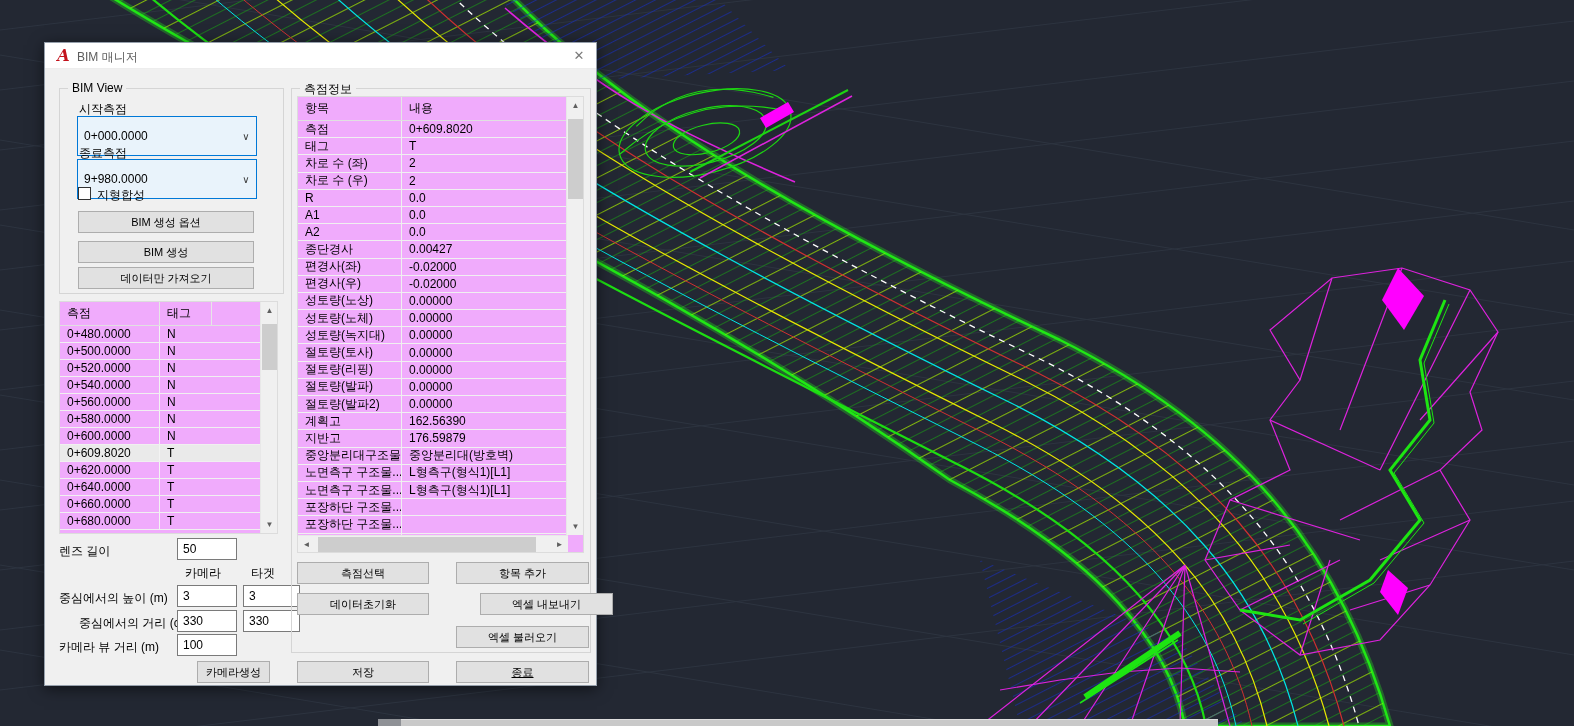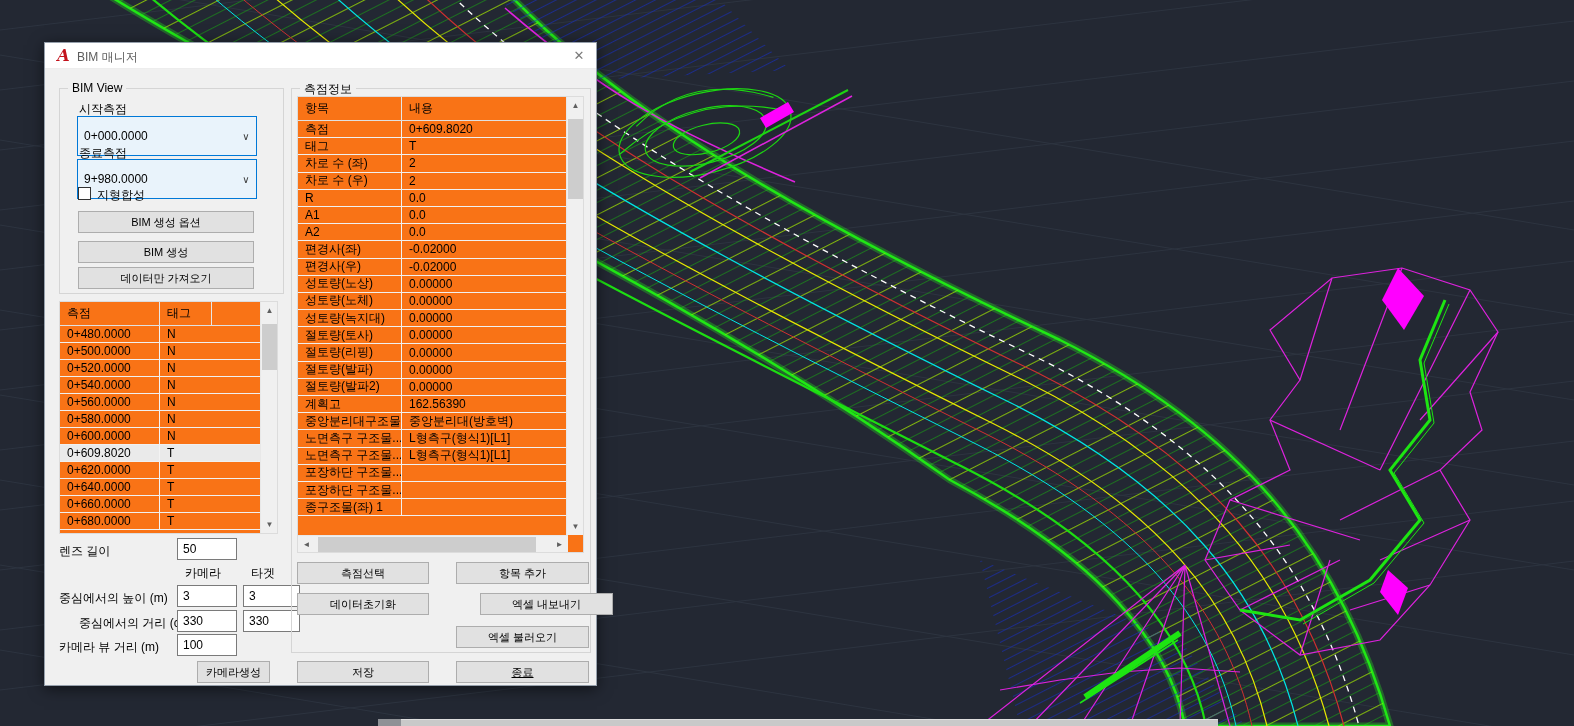--- a/index.html
+++ b/index.html
@@ -32,21 +32,21 @@
 
   .btn { position:absolute; background:#e1e1e1; border:1px solid #adadad; display:flex;
          align-items:center; justify-content:center; cursor:pointer; font-size:11px; }
 
   .chk { position:absolute; width:13px; height:13px; background:#fff; border:1px solid #333; }
 
   .field { position:absolute; height:22px; background:#fff; border:1px solid #7a7a7a;
            font-size:12px; padding-left:5px; font-family:"Liberation Sans","DejaVu Sans",sans-serif; }
 
   
-  .tbl { position:absolute; background:#f97316; border:1px solid #dcdcdc; overflow:hidden; }
+  .tbl { position:absolute; background:#f0abfc; border:1px solid #dcdcdc; overflow:hidden; }
   .thead { display:flex; height:24px; align-items:center; border-bottom:1px solid #e0e0e0; }
   .thcell { padding-left:7px; border-right:1px solid #e6e6e6; height:100%; display:flex; align-items:center; }
   .tbody { position:relative; overflow:hidden; }
   .trow { display:flex; align-items:center; border-bottom:1px solid #f0f0f0; }
   .trow.selected { background:#eaeaea; }
   .tcell { padding-left:7px; overflow:hidden; white-space:nowrap; height:100%; display:flex; align-items:center; }
 
   .station-tbl .thcell:nth-child(1), .station-tbl .tcell:nth-child(1) { width:100px; }
   .station-tbl .thcell:nth-child(2), .station-tbl .tcell:nth-child(2) { width:52px; }
   .station-tbl .trow { height:17px; }
@@ -287,20 +287,24 @@
         </div>
         <div class="trow">
           <div class="tcell">A1</div>
           <div class="tcell">0.0</div>
         </div>
         <div class="trow">
           <div class="tcell">A2</div>
           <div class="tcell">0.0</div>
         </div>
         <div class="trow">
+          <div class="tcell">종단경사</div>
+          <div class="tcell">0.00427</div>
+        </div>
+        <div class="trow">
           <div class="tcell">편경사(좌)</div>
           <div class="tcell">-0.02000</div>
         </div>
         <div class="trow">
           <div class="tcell">편경사(우)</div>
           <div class="tcell">-0.02000</div>
         </div>
         <div class="trow">
           <div class="tcell">성토량(노상)</div>
           <div class="tcell">0.00000</div>
@@ -325,20 +329,24 @@
           <div class="tcell">절토량(발파)</div>
           <div class="tcell">0.00000</div>
         </div>
         <div class="trow">
           <div class="tcell">절토량(발파2)</div>
           <div class="tcell">0.00000</div>
         </div>
         <div class="trow">
           <div class="tcell">계획고</div>
           <div class="tcell">162.56390</div>
+        </div>
+        <div class="trow">
+          <div class="tcell">지반고</div>
+          <div class="tcell">176.59879</div>
         </div>
         <div class="trow">
           <div class="tcell">중앙분리대구조물</div>
           <div class="tcell">중앙분리대(방호벽)</div>
         </div>
         <div class="trow">
           <div class="tcell">노면측구 구조물...</div>
           <div class="tcell">L형측구(형식1)[L1]</div>
         </div>
         <div class="trow">

